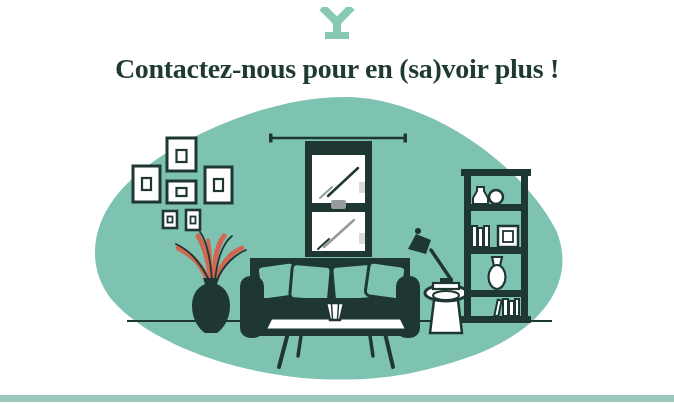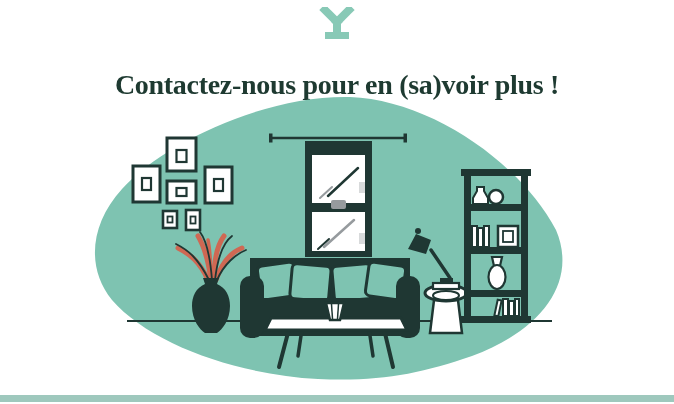--- a/index.html
+++ b/index.html
@@ -1,20 +1,20 @@
 <!DOCTYPE html>
 <html style="--c-background: #ffffff; --c-heading: #1e3a31; --c-teal: #7ec3b1; --c-ink: #1f3733; --c-coral: #cf6853; --c-gray: #969b9e; --c-light-gray: #d8dadb; --c-white: #ffffff; --c-footer-bar: #9ec8bd; --c-logo: #88c9b6;"><head>
 <meta charset="utf-8">
 <style>
   html,body{margin:0;padding:0;background:#fff;}
   body{width:674px;height:404px;position:relative;overflow:hidden;font-family:"Liberation Serif",serif;}
   .stage{position:absolute;inset:0;background:var(--c-background,#fff);}
   .logo{position:absolute;top:7px;left:50%;transform:translateX(-50%);}
   h1.heading{
-    position:absolute;top:52px;left:0;right:0;margin:16px;
+    position:absolute;top:52px;left:0;right:0;margin:0;
     text-align:center;font-size:28px;line-height:34px;font-weight:700;
     letter-spacing:-0.3px;color:var(--c-heading,#1e3a31);
   }
   .scene{position:absolute;left:0;top:0;}
   .footer-bar{position:absolute;left:0;right:0;bottom:2px;height:7px;background:var(--c-footer-bar,#9ec8bd);}
 </style>
 </head>
 <body>
 
 <div class="stage">

